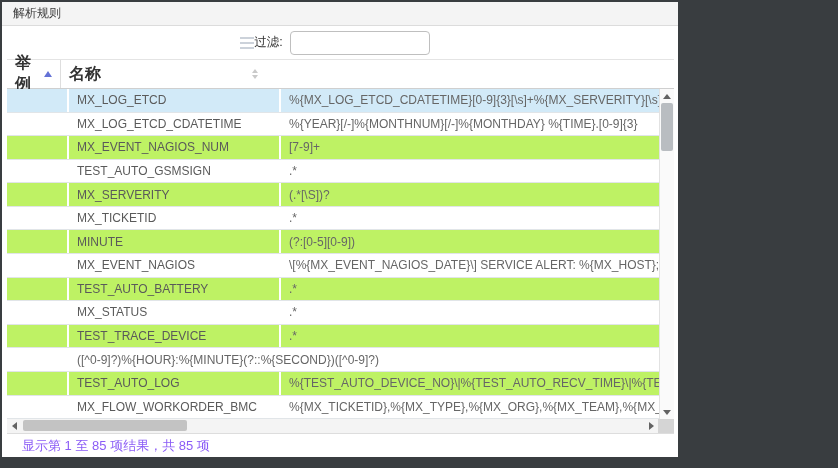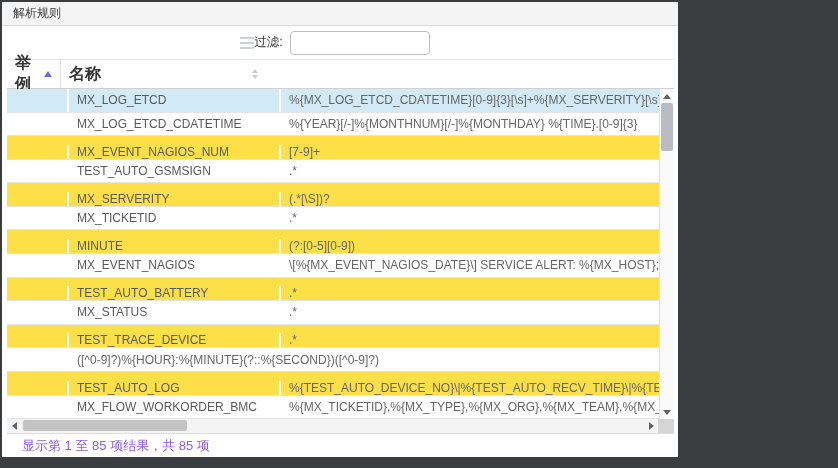--- a/index.html
+++ b/index.html
@@ -37,21 +37,21 @@
             border-bottom:6px solid #6472d6; }
   .sort-both { display:flex; flex-direction:column; gap:2px; align-items:center; }
   .sort-both .u { width:0; height:0; border-left:3.5px solid transparent; border-right:3.5px solid transparent;
                   border-bottom:4.5px solid #c9c9c9; }
   .sort-both .d { width:0; height:0; border-left:3.5px solid transparent; border-right:3.5px solid transparent;
                   border-top:4.5px solid #c9c9c9; }
 
   .tbody-wrap { display:flex; height:330px; }
   .tbody { flex:1; display:flex; flex-direction:column; overflow:hidden; }
   .row { flex:1; display:flex; border-bottom:1px solid #e1e5e8; background:#fff; cursor:pointer; }
-  .row.stripe { background:#fde047;align-items:flex-end; }
+  .row.stripe { background:#bef264; }
   .row.selected { background:#d2eaf8; }
   .cell { display:flex; align-items:center; font-size:12px; color:#666;
           padding:0 8px; white-space:nowrap; overflow:hidden; }
   .cell + .cell { border-left:2px solid #fff;margin-left:7px; }
   .cell-example { width:53px; }
   .cell-name { width:205px; color:#5a5a5a; }
   .cell-rule { flex:1; }
 
   .vscroll { width:15px; background:#fafafa; border-left:1px solid #e2e2e2;
              display:flex; flex-direction:column; }

